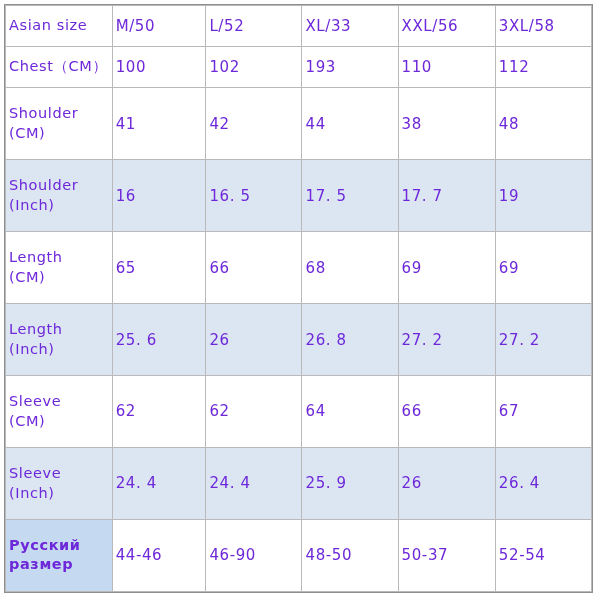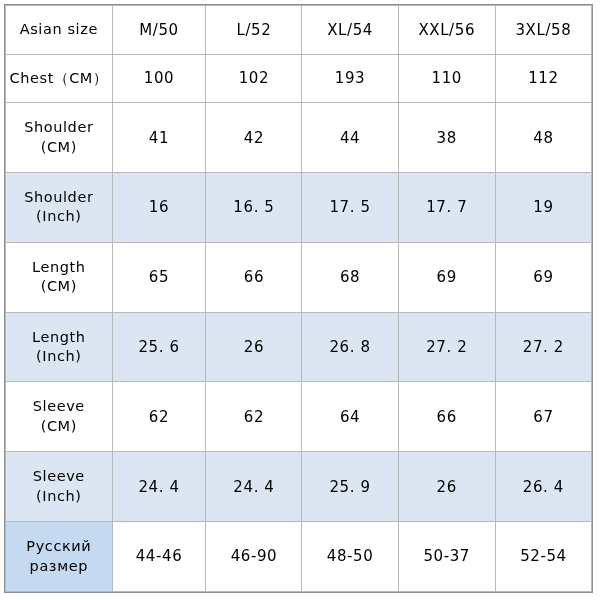--- a/index.html
+++ b/index.html
@@ -24,44 +24,43 @@
     background: #ffffff;
   }
   table.chart {
     width: 100%;
     height: 100%;
     border-collapse: collapse;
     table-layout: fixed;
   }
   table.chart td {
     border: 1px solid #b9b9b9;
-    text-align: center;
     vertical-align: middle;
     font-size: 15px;
-    color: #000000;
+    color: #6d28d9;
     letter-spacing: 0.6px;
-    padding: 11px 3px;
+    padding: 2px 3px;
     line-height: 1.35;
   }
   table.chart tr td:first-child {
     font-size: 14.5px;
   }
   .shade td {
     background: #dce6f2;
   }
   .plain td {
     background: #ffffff;
   }
   .two-line {
     white-space: pre-line;
     margin-left: 40px;
   }
   .ru-cell {
     background: #c5d9f1 !important;
-    font-weight: normal;
+    font-weight: bold;
     color: #1f3864;
     font-size: 14px;
     white-space: pre-line;
     line-height: 1.25;
   }
   col.c0 { width: 18.2%; }
   col.c1 { width: 16.0%; }
   col.c2 { width: 16.4%; }
   col.c3 { width: 16.4%; }
   col.c4 { width: 16.6%; }
@@ -78,21 +77,21 @@
         <col class="c2">
         <col class="c3">
         <col class="c4">
         <col class="c5">
     </colgroup>
     <tbody>
       <tr class="plain">
         <td>Asian size</td>
         <td>M/50</td>
         <td>L/52</td>
-        <td>XL/54</td>
+        <td>XL/33</td>
         <td>XXL/56</td>
         <td>3XL/58</td>
       </tr>
 
       <tr class="plain">
         <td class="two-line">Chest（CM）</td>
         <td>100</td>
         <td>102</td>
         <td>193</td>
         <td>110</td>

